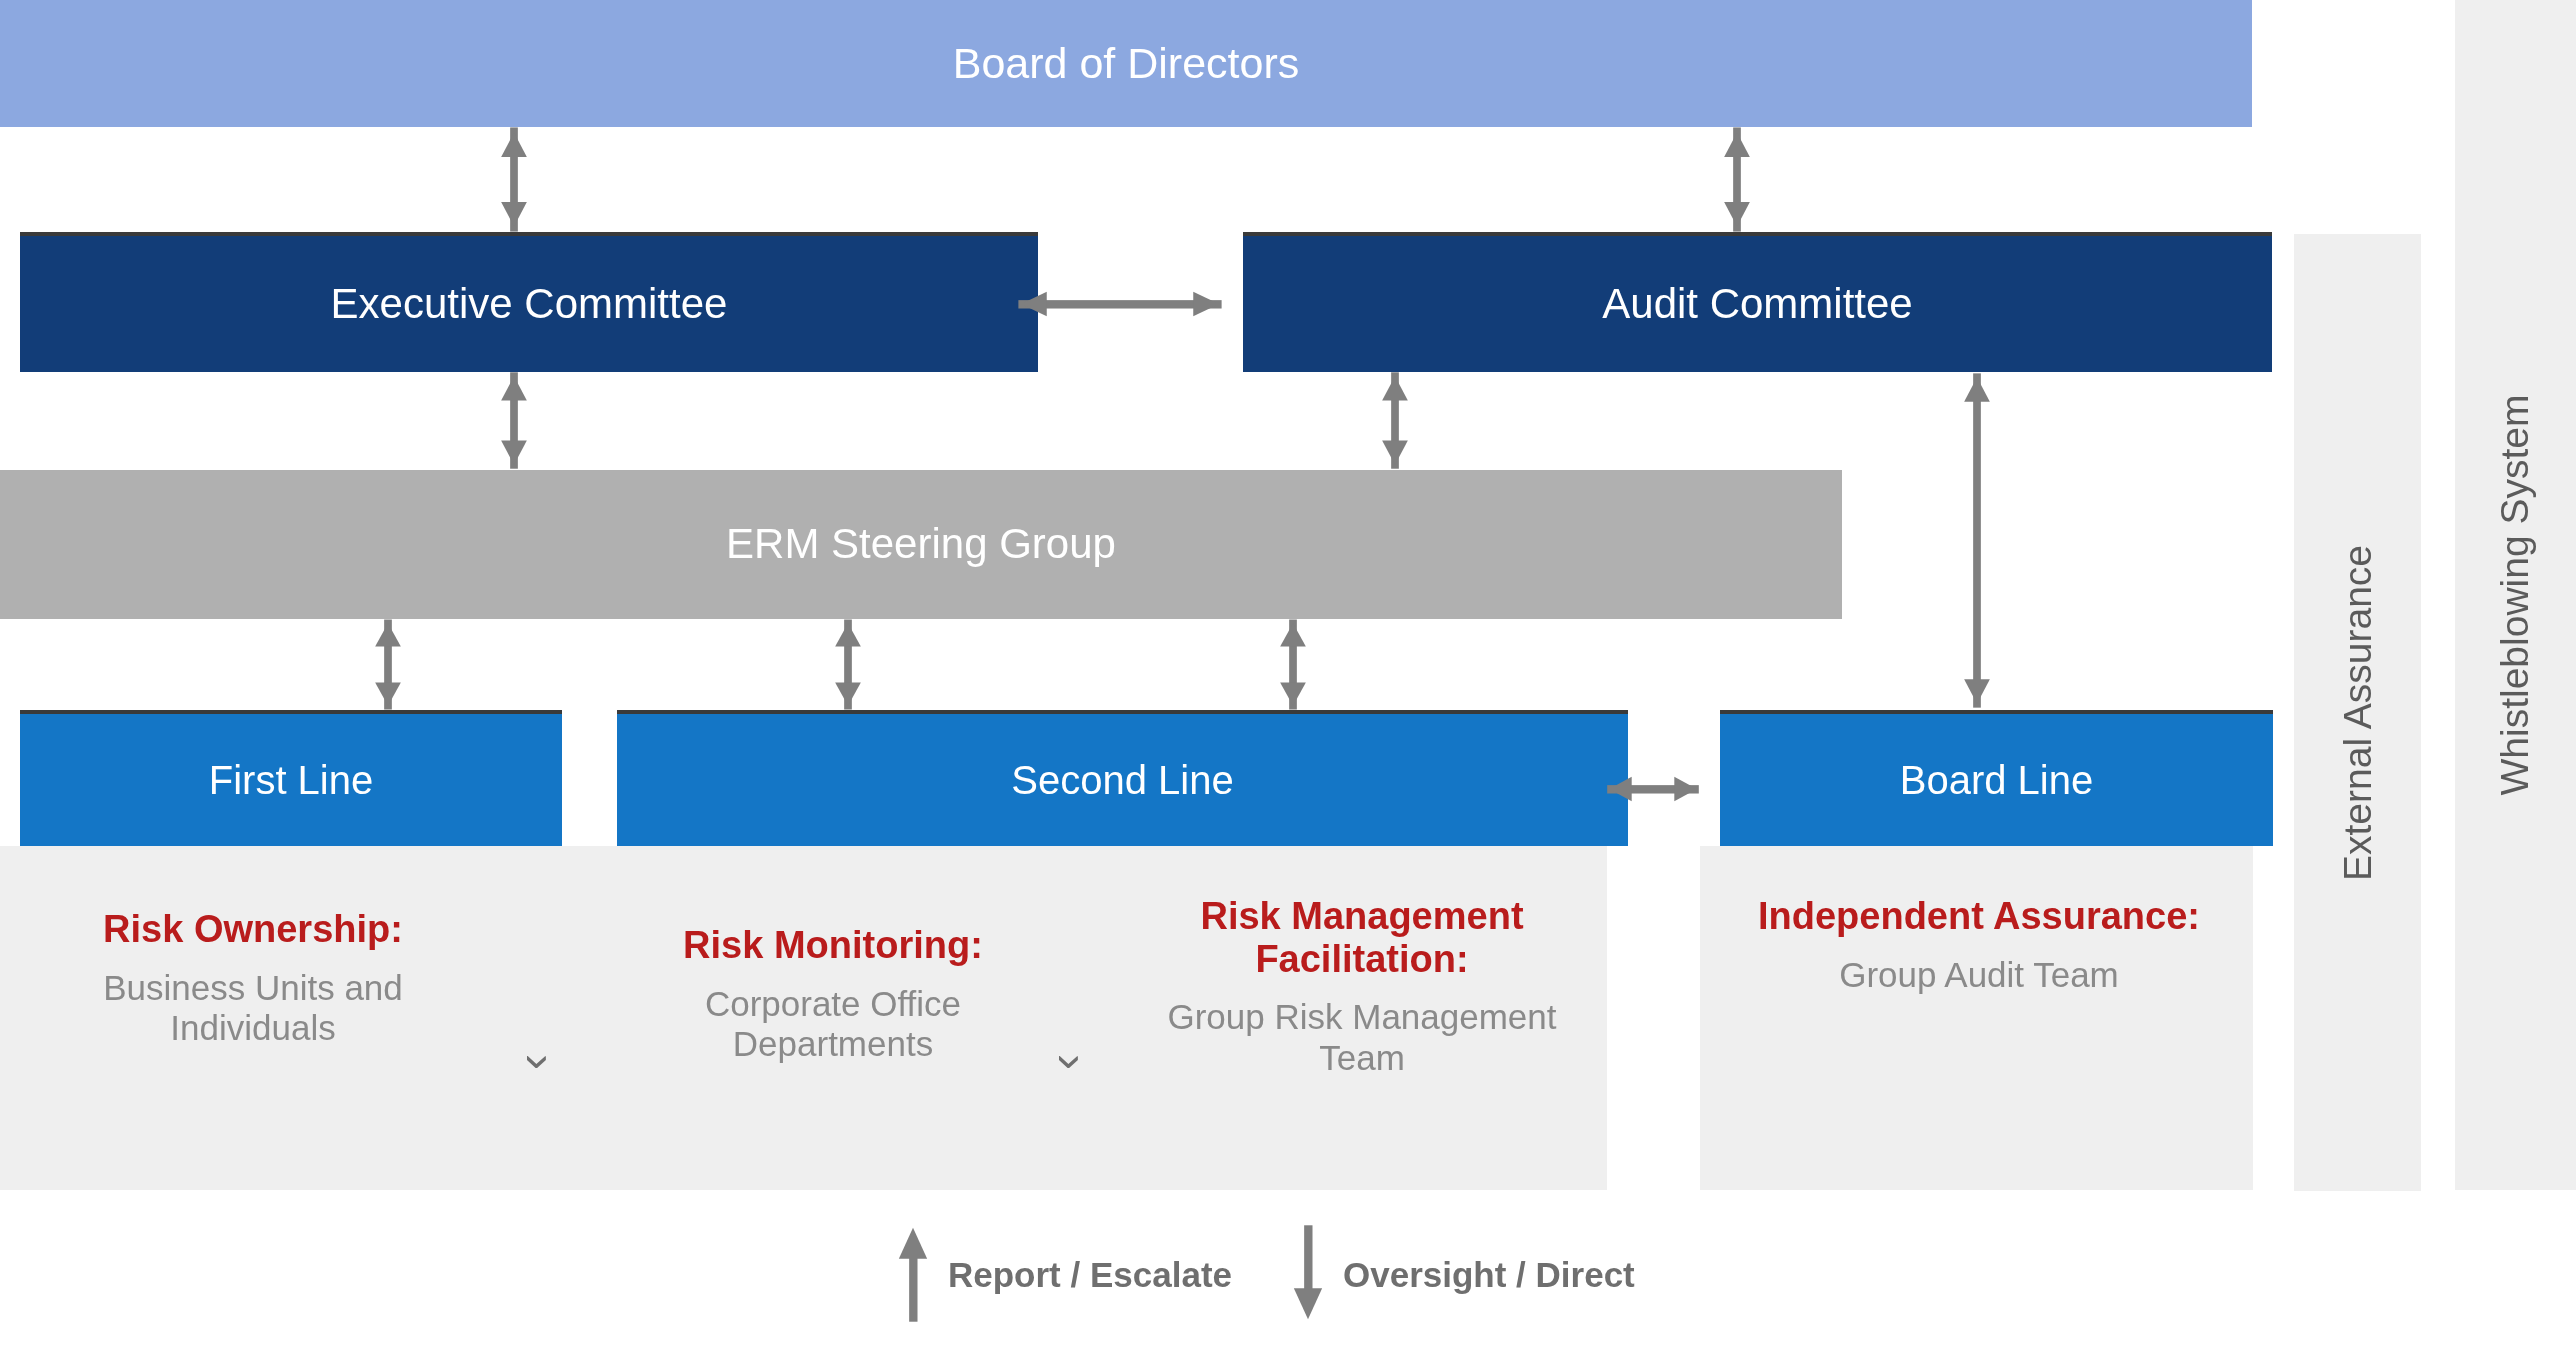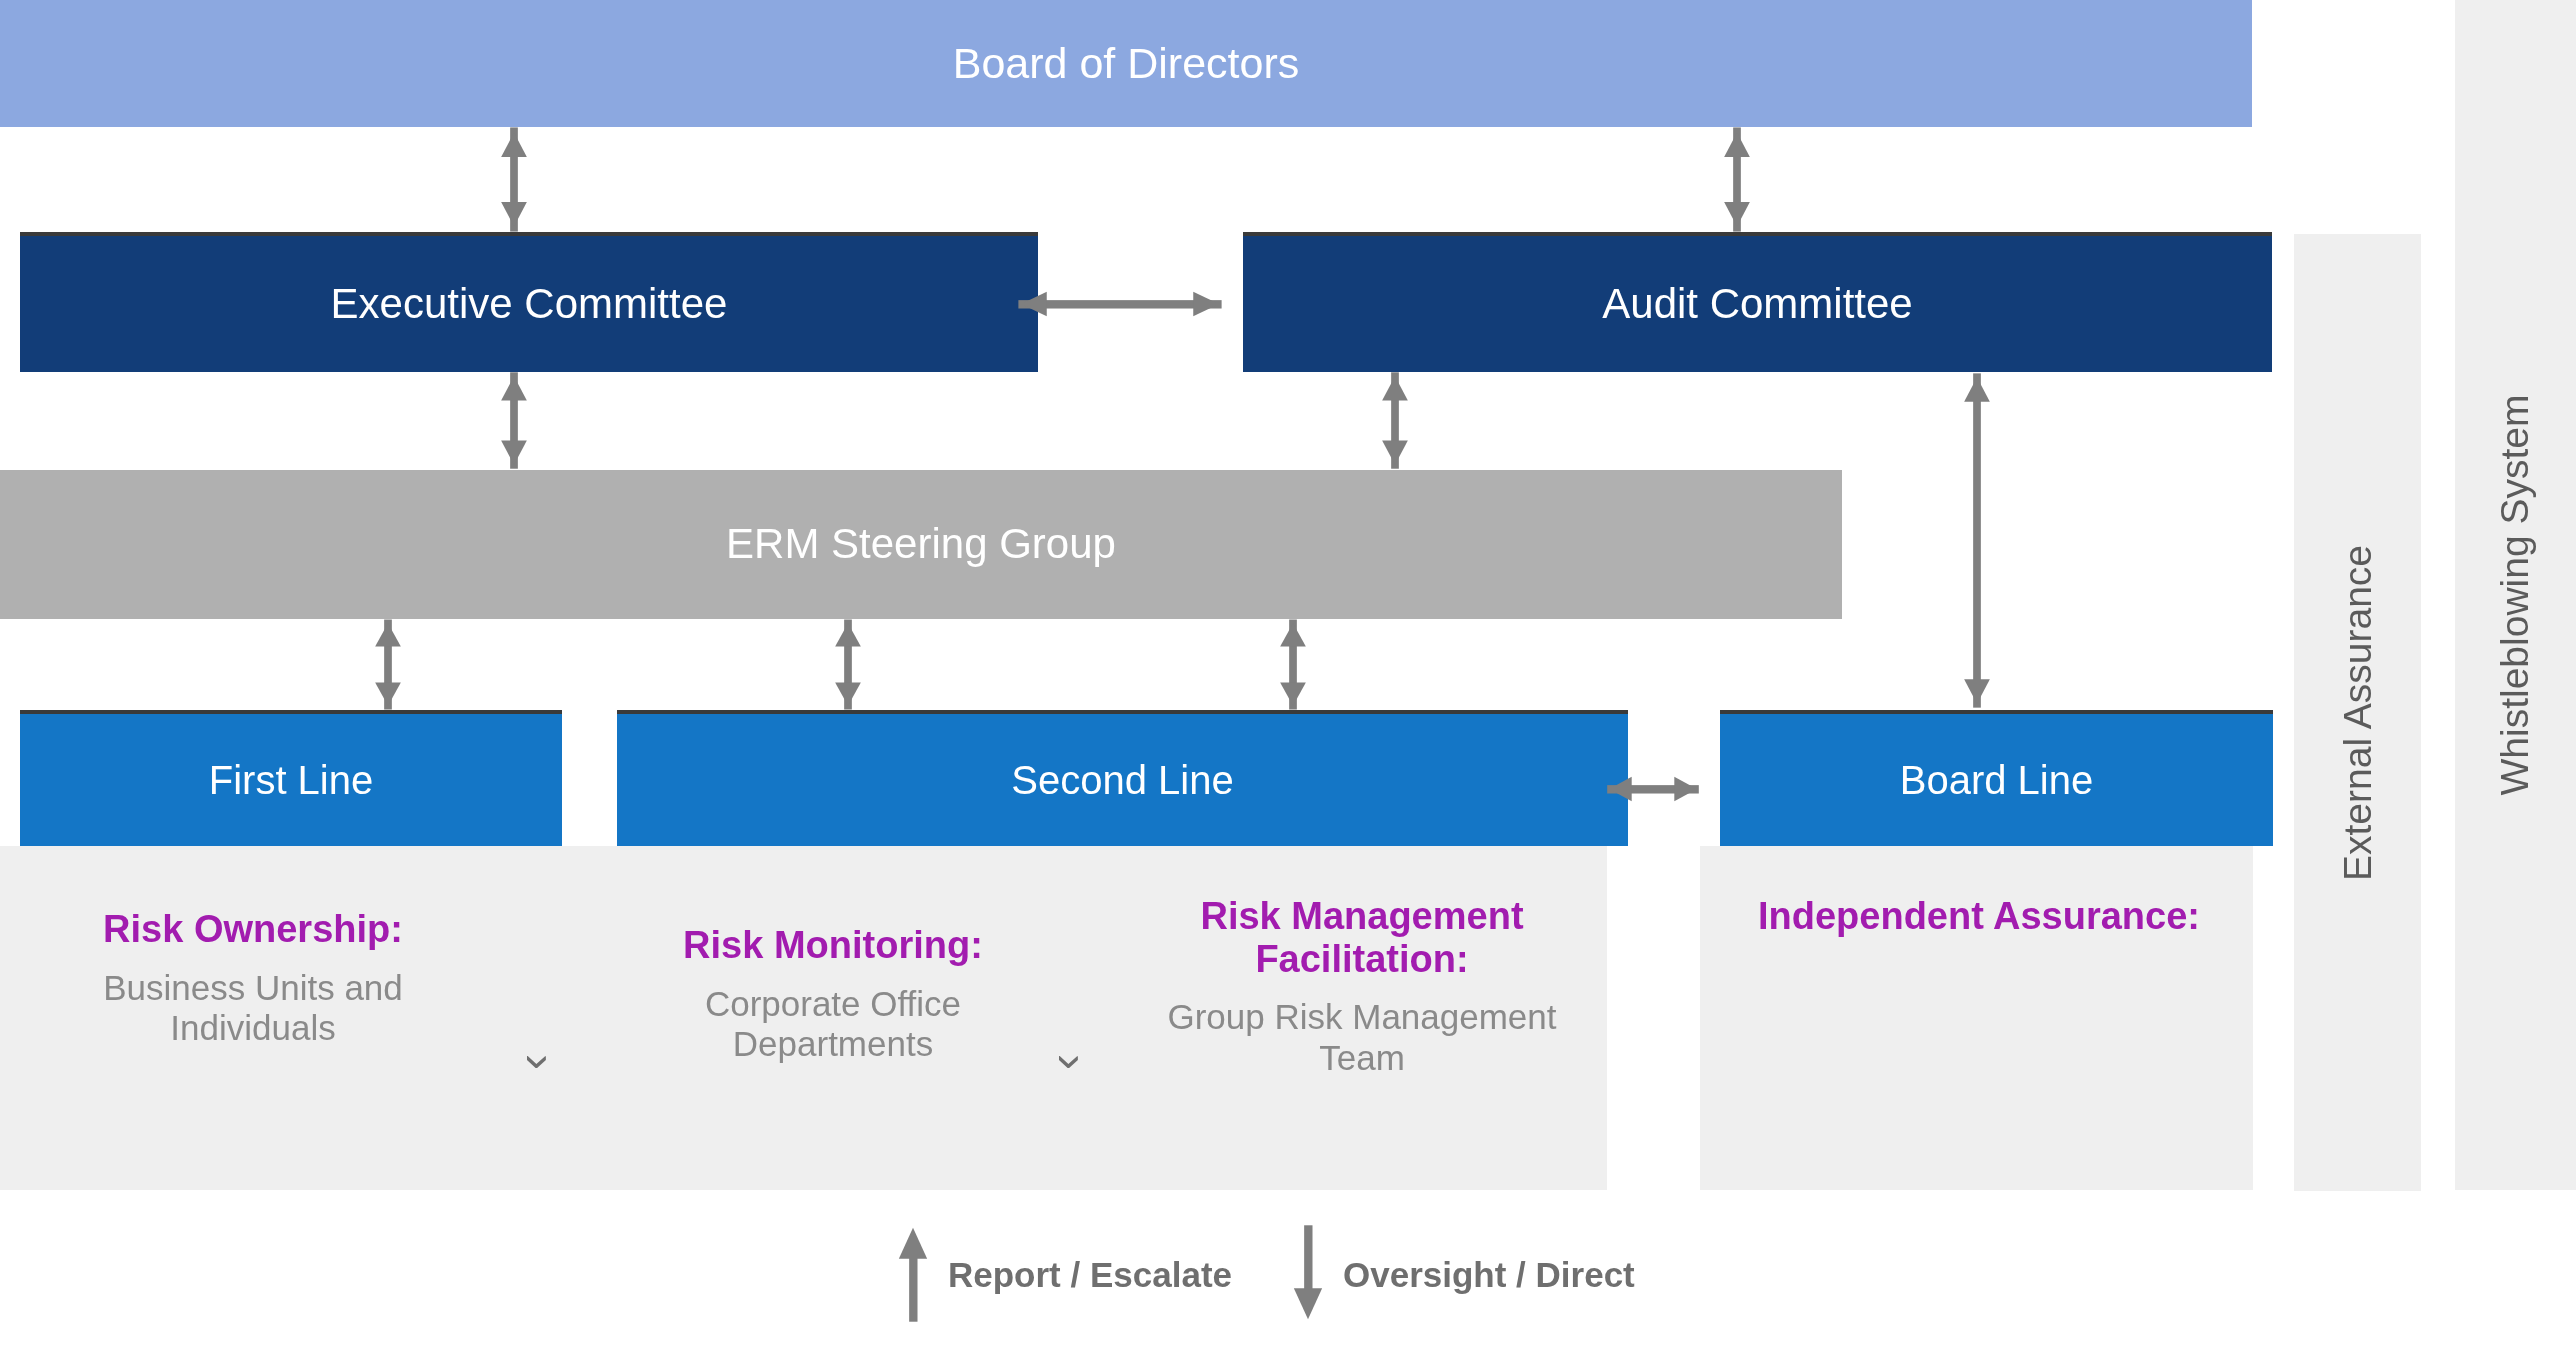--- a/index.html
+++ b/index.html
@@ -49,21 +49,21 @@
     font-size:39px;
   }
 
   
   .detail{
     position:absolute;
     text-align:center;
     box-sizing:border-box;
   }
   .detail .d-title{
-    color:#a21caf;
+    color:#b91c1c;
     font-weight:700;
     font-size:38px;
     line-height:1.12;
     display:block;
   }
   .detail .d-sub{
     color:#8A8A8A;
     font-weight:400;
     font-size:35px;
     line-height:1.16;
@@ -241,20 +241,21 @@
 
   <div class="chev" style="left:1064px;top:1038px;">›</div>
 
   <div class="detail" style="left:1148px;top:895px;width:428px;">
     <span class="d-title">Risk Management Facilitation:</span>
     <span class="d-sub">Group Risk Management Team</span>
   </div>
 
   <div class="detail" style="left:1739px;top:895px;width:480px;">
     <span class="d-title">Independent Assurance:</span>
+    <span class="d-sub">Group Audit Team</span>
   </div>
 
   <div class="vpanel" style="left:2294px;top:234px;width:127px;height:957px;">
     <span>External Assurance</span>
   </div>
 
   <div class="vpanel" style="left:2455px;top:0px;width:121px;height:1190px;">
     <span>Whistleblowing System</span>
   </div>
 

